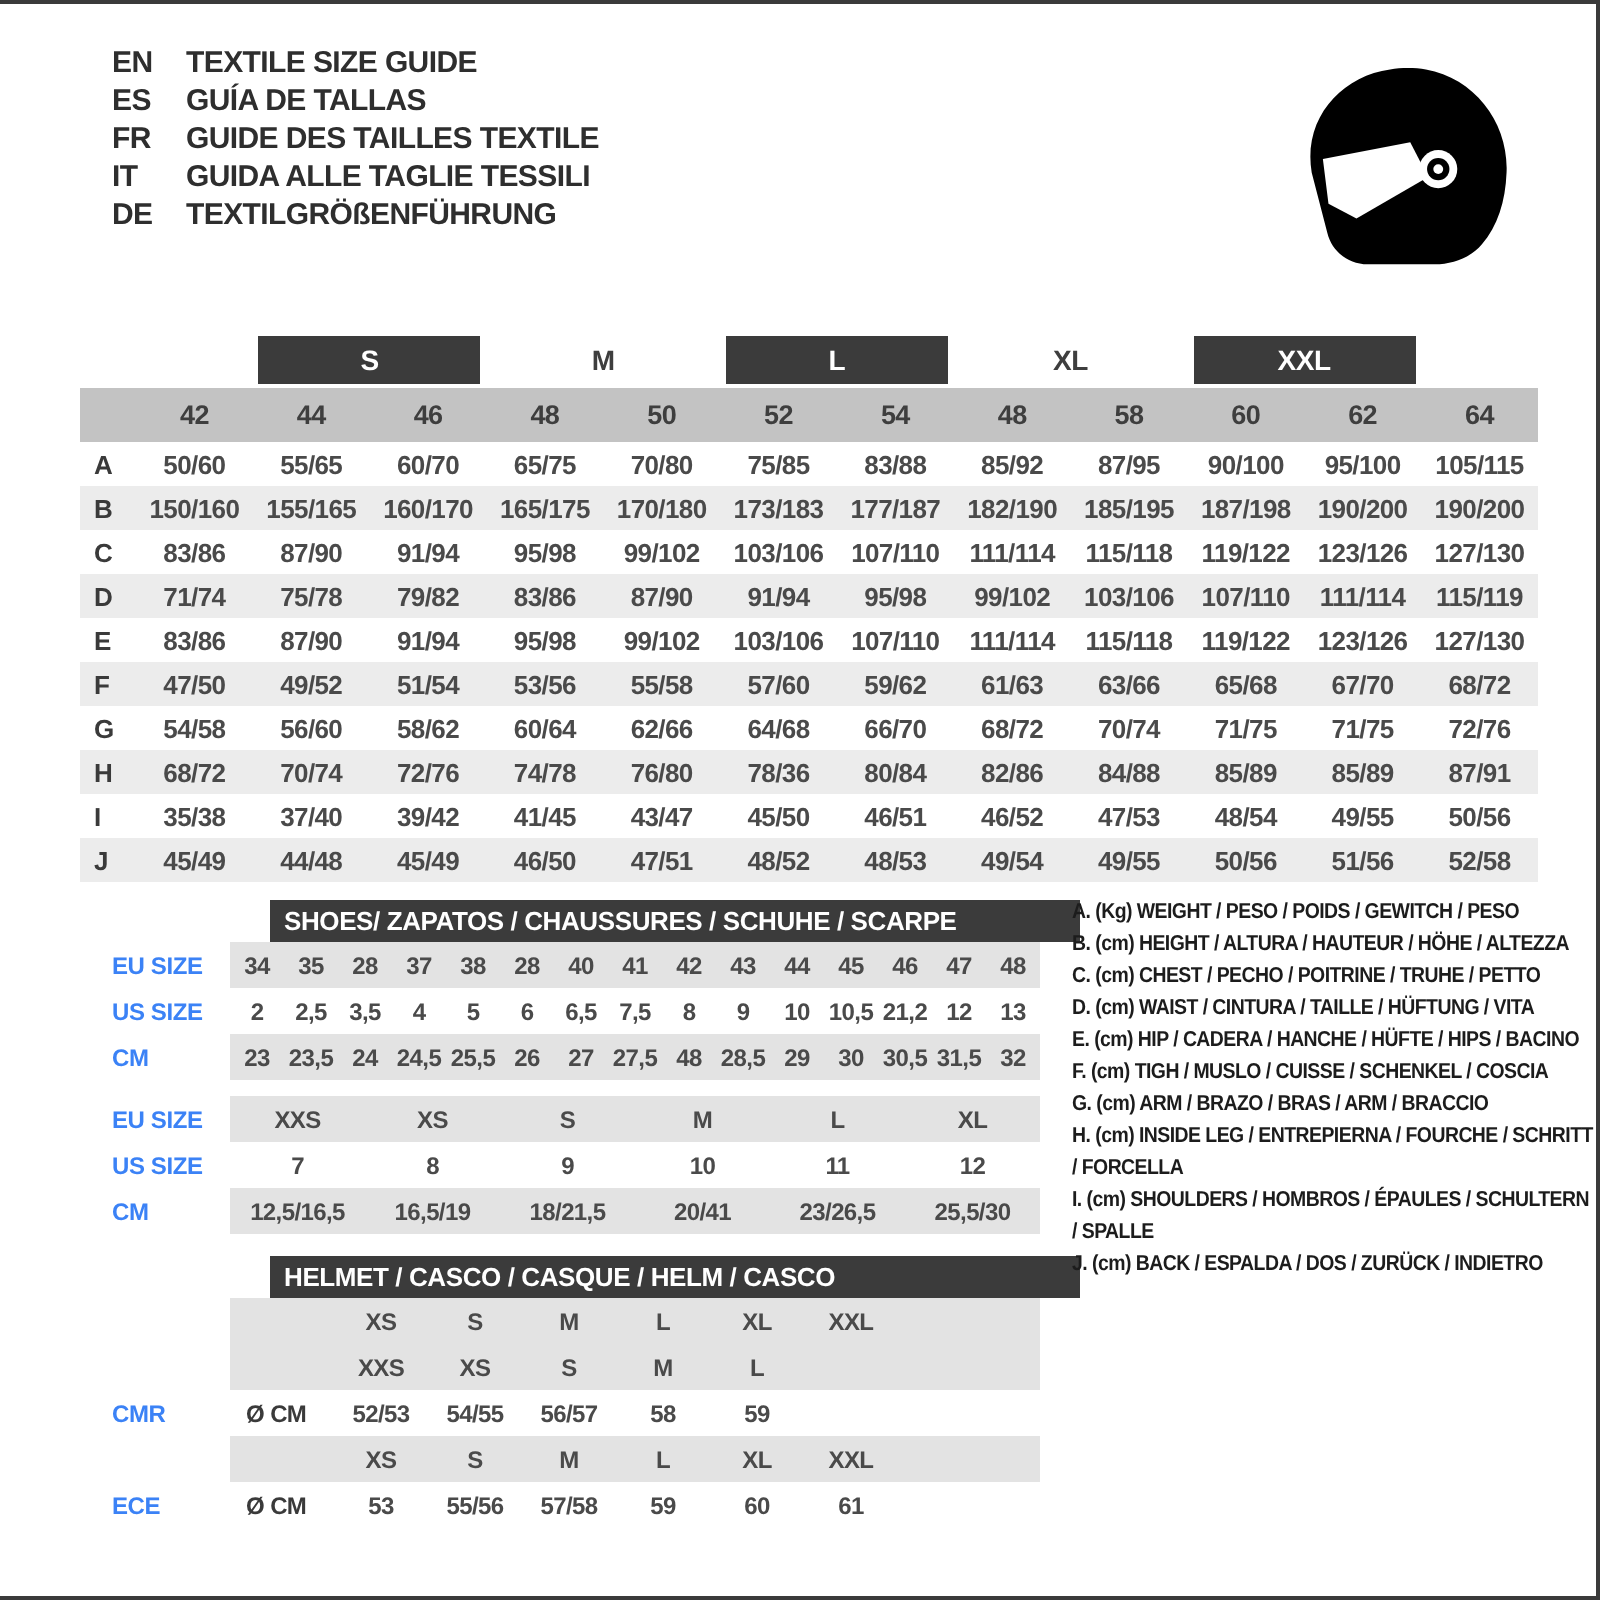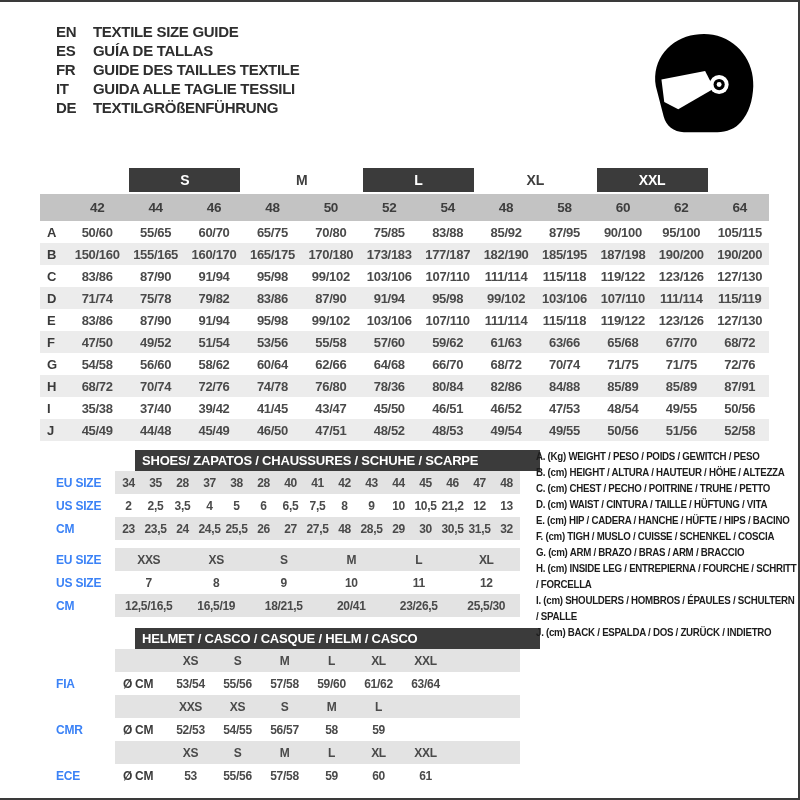--- a/index.html
+++ b/index.html
@@ -401,31 +401,20 @@
             <td class="rowlabel"></td>
             <td class="ocm"></td>
             <td>XS</td>
             <td>S</td>
             <td>M</td>
             <td>L</td>
             <td>XL</td>
             <td>XXL</td>
             <td class="filler"></td>
           </tr>
-          <tr>
-            <td class="rowlabel">FIA</td>
-            <td class="ocm">Ø CM</td>
-            <td>53/54</td>
-            <td>55/56</td>
-            <td>57/58</td>
-            <td>59/60</td>
-            <td>61/62</td>
-            <td>63/64</td>
-            <td class="filler"></td>
-          </tr>
           <tr class="band">
             <td class="rowlabel"></td>
             <td class="ocm"></td>
             <td>XXS</td>
             <td>XS</td>
             <td>S</td>
             <td>M</td>
             <td>L</td>
             <td></td>
             <td class="filler"></td>

